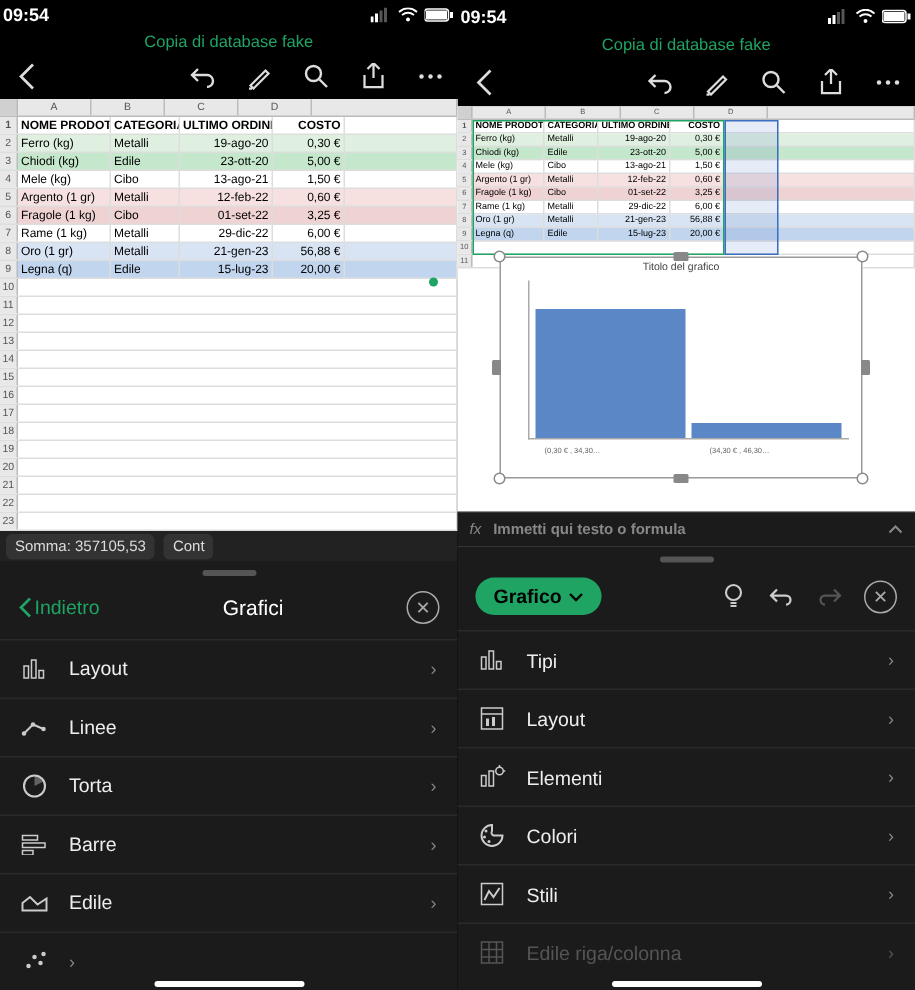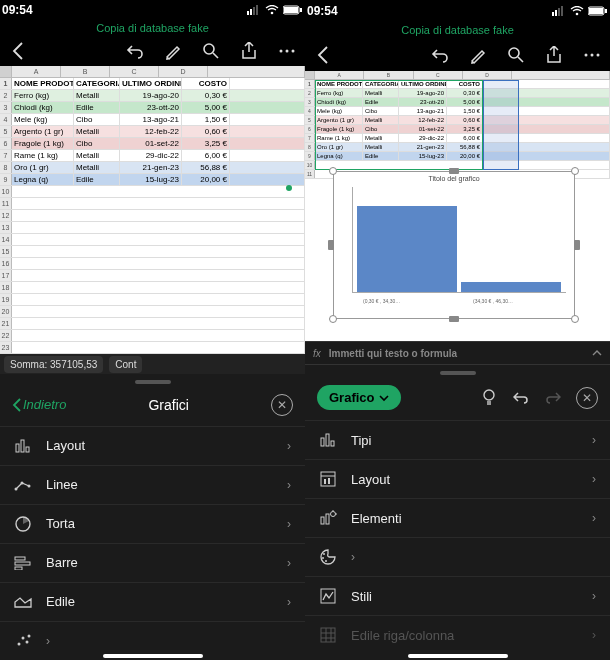--- a/index.html
+++ b/index.html
@@ -29,21 +29,21 @@
   .cA { width: 62px; }
   .cB { width: 46px; }
   .cC { width: 62px; text-align: right; }
   .cD { width: 48px; text-align: right; }
   .sel-dot { width: 6px; height: 6px; background: #1fa463; border-radius: 50%; position: absolute; }
   .status-calc { height: 22px; background: #222; display: flex; align-items: center; font-size: 10px; padding: 0 4px; gap: 6px; }
   .calc-pill { background: #333; padding: 3px 6px; border-radius: 4px; color: #ddd; }
   .panel { flex: 1; background: #1b1b1b; display: flex; flex-direction: column; }
   .drag-handle { width: 36px; height: 4px; background: #555; border-radius: 2px; margin: 6px auto; }
   .panel-head { display: flex; align-items: center; padding: 4px 12px 10px; }
-  .back-btn { color: #1fa463; font-size: 13px; display: flex; align-items: center; gap: 2px; font-style: italic; }
+  .back-btn { color: #1fa463; font-size: 13px; display: flex; align-items: center; gap: 2px; }
   .panel-title { flex: 1; text-align: center; font-size: 14px; font-weight: 500; color: #fff; }
   .close-btn { width: 22px; height: 22px; border: 1.5px solid #aaa; border-radius: 50%; display: flex; align-items: center; justify-content: center; color: #aaa; font-size: 12px; }
   .menu-row { display: flex; align-items: center; padding: 10px 14px; gap: 14px; font-size: 13px; border-top: 1px solid #2a2a2a; }
   .menu-row .mi { width: 18px; height: 18px; display: flex; align-items: center; justify-content: center; color: #ccc; }
   .menu-row .label { flex: 1; color: #eee; }
   .menu-row .chev { color: #888; font-size: 12px; }
   .menu-row.disabled .label, .menu-row.disabled .mi, .menu-row.disabled .chev { color: #555; }
   .grafico-pill { background: #1fa463; color: #000; font-weight: 600; font-size: 13px; padding: 5px 12px; border-radius: 14px; display: flex; align-items: center; gap: 4px; }
   .panel-head-right { display: flex; align-items: center; gap: 14px; }
   .head-icon { color: #ccc; width: 18px; height: 18px; display: flex; align-items: center; justify-content: center; }
@@ -616,20 +616,21 @@
         </div>
         <div class="menu-row ">
     <span class="mi">
             <svg width="18" height="16">
               <path d="M9 1 A7 7 0 1 0 16 8 H10 A2 2 0 0 1 9 5 Z" stroke="#ccc" fill="none" stroke-width="1.3"></path>
               <circle cx="5" cy="5" r="1" fill="#ccc"></circle>
               <circle cx="4" cy="9" r="1" fill="#ccc"></circle>
               <circle cx="7" cy="12" r="1" fill="#ccc"></circle>
             </svg>
           </span>
+    <span class="label">Colori</span>
     <span class="chev">›</span>
         </div>
         <div class="menu-row ">
     <span class="mi">
             <svg width="16" height="16">
               <rect x="1" y="1" width="14" height="14" stroke="#ccc" fill="none"></rect>
               <path d="M3 12 L6 6 L9 10 L13 4" stroke="#ccc" fill="none" stroke-width="1.3"></path>
             </svg>
           </span>
     <span class="label">Stili</span>

